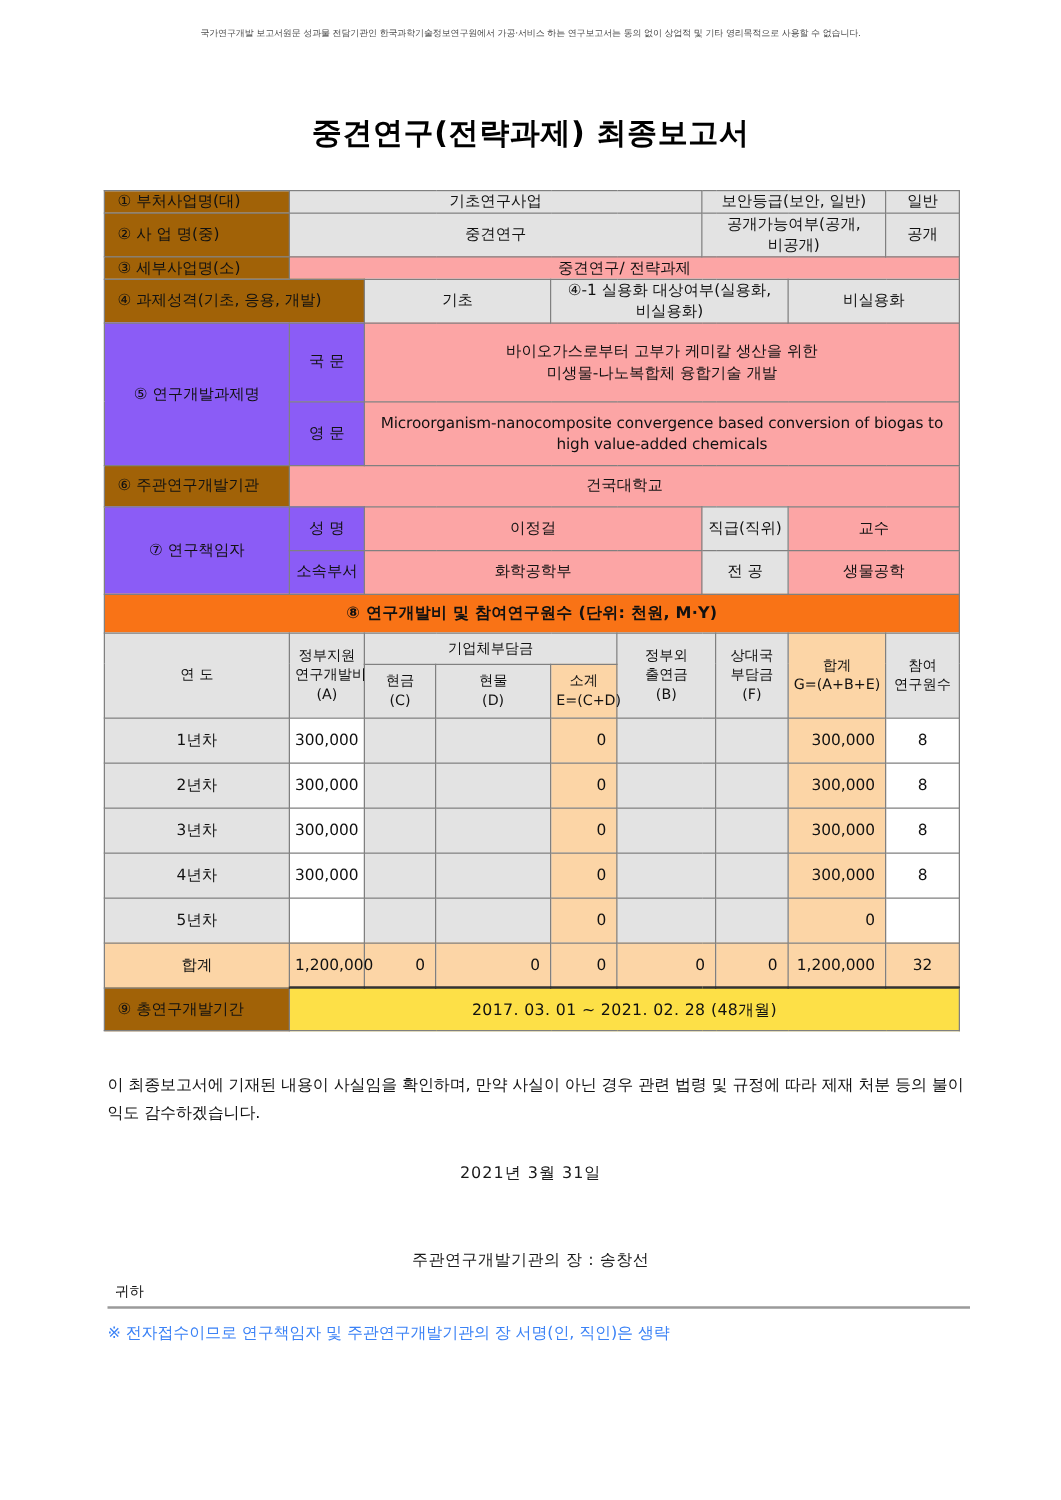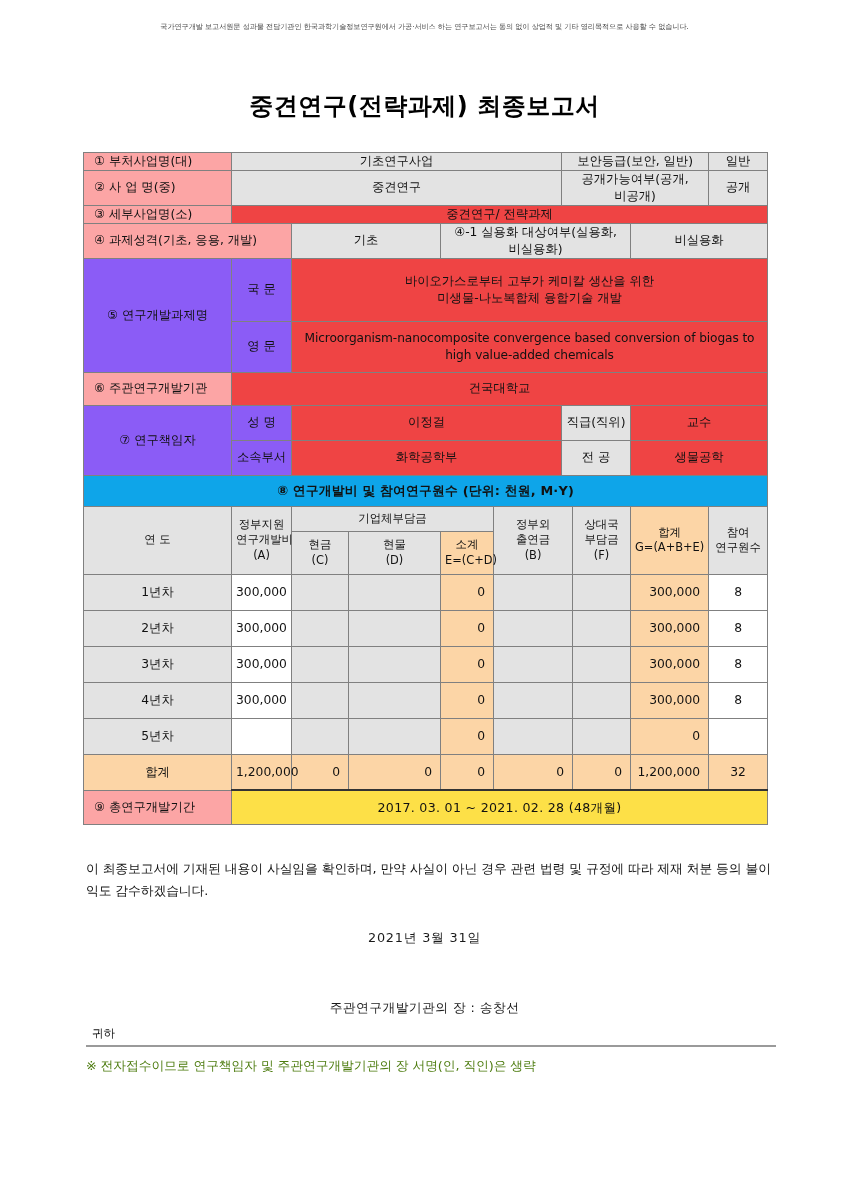--- a/index.html
+++ b/index.html
@@ -66,40 +66,40 @@
     vertical-align: middle;
     line-height: 1.38;
     color: #111;
     word-break: keep-all;
   }
   .lbl {
     background: #8b5cf6;
     white-space: nowrap;
   }
   .lbl-left {
-    background: #fca5a5;
+    background: #a16207;
     text-align: left !important;
     padding-left: 10px !important;
     white-space: nowrap;
   }
   .val {
-    background: #ef4444;
+    background: #fca5a5;
   }
   .val-gray {
     background: #e3e3e3;
   }
   .eng-title {
     font-size: 12.2px;
     line-height: 1.35;
     letter-spacing: -0.1px;
   }
 
   
   .budget-title {
-    background: #0ea5e9;
+    background: #f97316;
     font-weight: bold;
     font-size: 12.8px;
     letter-spacing: 0.2px;
   }
   .bud-head {
     background: #e3e3e3;
     font-size: 11.4px;
     line-height: 1.2;
     white-space: nowrap;
   }
@@ -220,21 +220,21 @@
   }
 
   
   .footnote {
     position: absolute;
     top: 1058px;
     left: 86px;
     width: 700px;
     font-size: 12.8px;
     letter-spacing: -0.1px;
-    color: #4d7c0f;
+    color: #3b82f6;
   }
 </style>
 </head>
 <body>
 
 <div class="page">
 
   <div class="top-notice">국가연구개발 보고서원문 성과물 전담기관인 한국과학기술정보연구원에서 가공·서비스 하는 연구보고서는 동의 없이 상업적 및 기타 영리목적으로 사용할 수 없습니다.</div>
 
   <div class="doc-title">중견연구(전략과제) 최종보고서</div>

